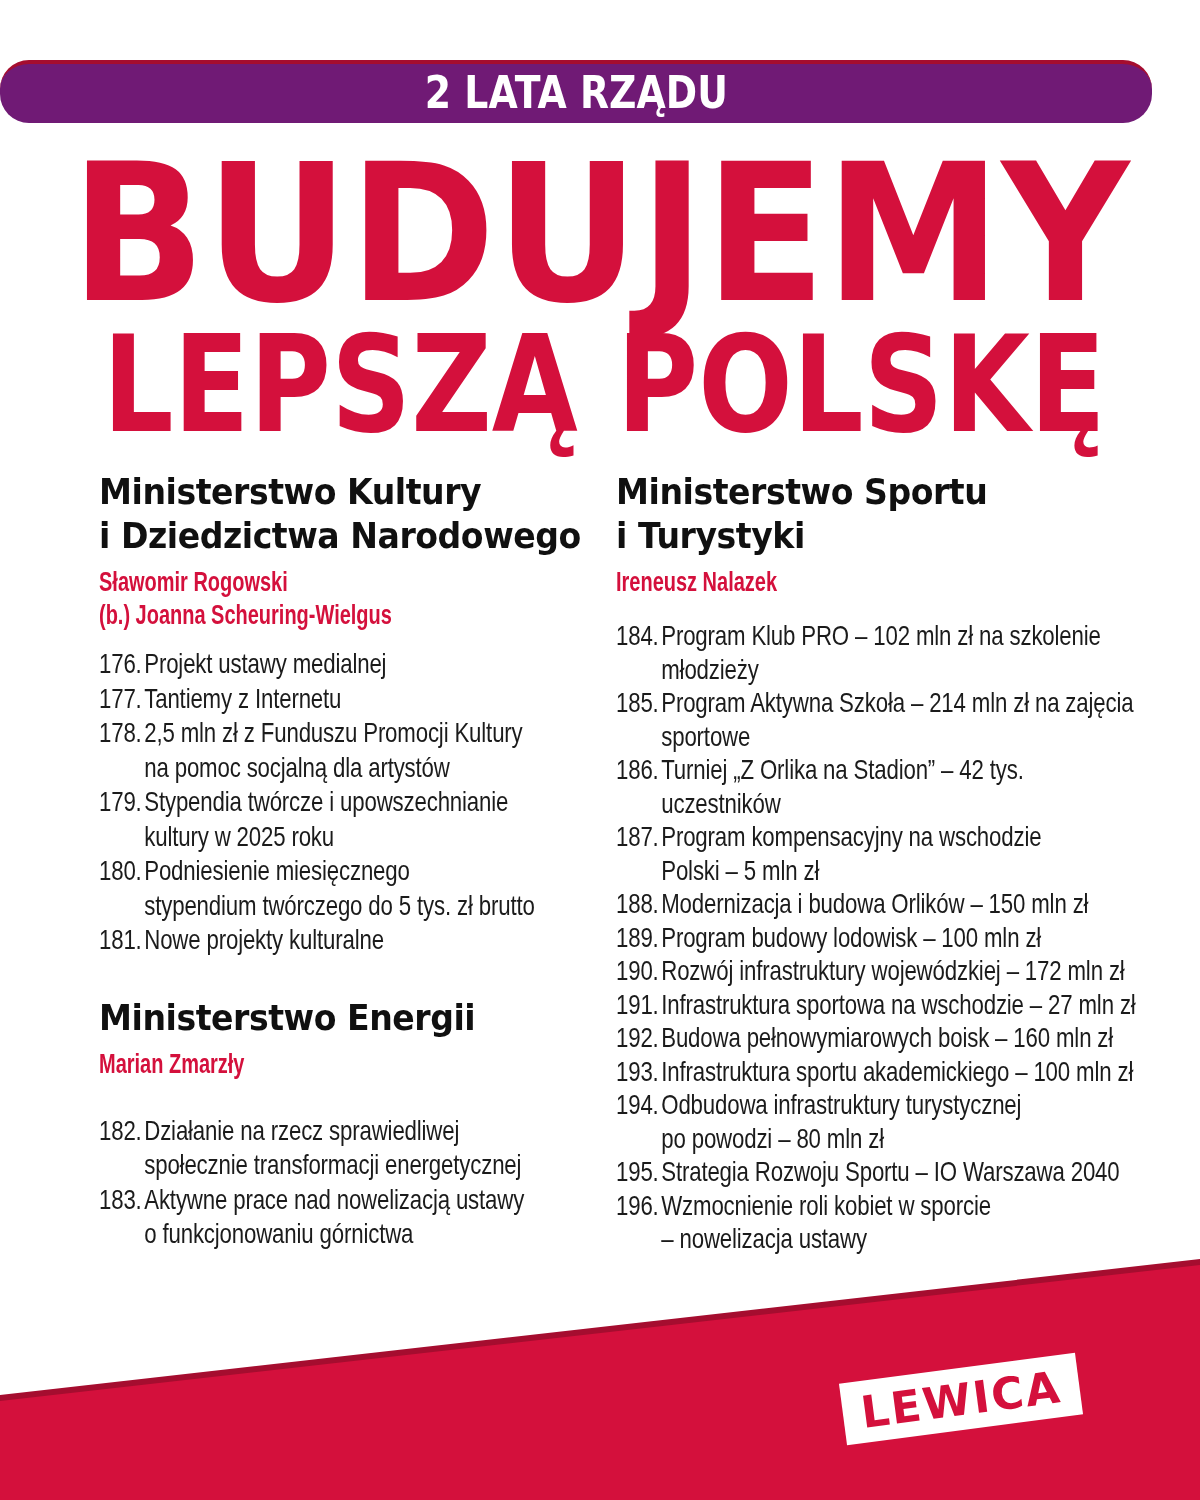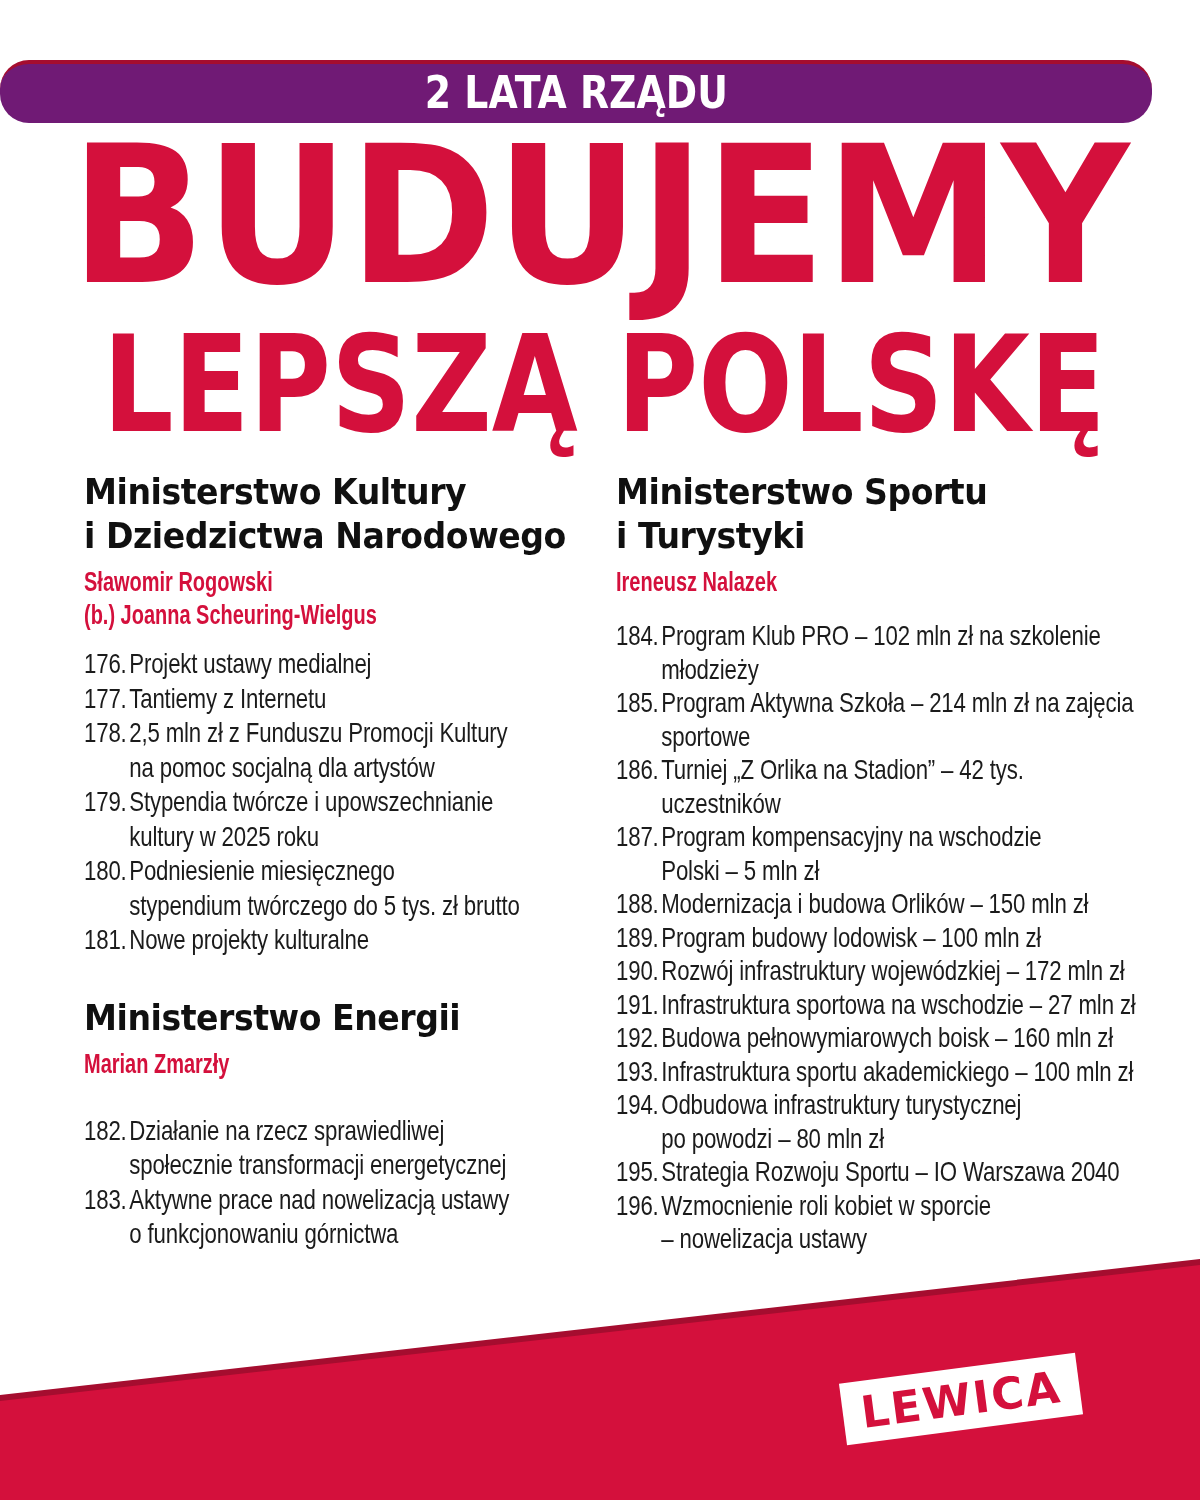--- a/index.html
+++ b/index.html
@@ -23,26 +23,26 @@
     font-size:45px; line-height:57px; color:#ffffff; letter-spacing:0px;
     white-space:nowrap;
   }
 
   
   .title1, .title2 {
     position:absolute; left:0; width:1200px; text-align:center;
     color:#d4103c; font-family:"DejaVu Sans", sans-serif; font-weight:bold;
     white-space:nowrap;
   }
-  .title1 { top:137px; font-size:190px; line-height:160px; }
+  .title1 { top:155px; font-size:190px; line-height:160px; }
   .title2 { top:329px; font-size:134px; line-height:112px;text-decoration:underline; }
 
   
   .col { position:absolute; top:470px; }
-  .col-left  { left:84px;  width:560px; }
+  .col-left  { left:99px;  width:560px; }
   .col-right { left:616px; width:560px; }
 
   .ministry {
     font-family:"DejaVu Sans", sans-serif; font-weight:bold;
     font-size:36px; line-height:44px; color:#101010;
     letter-spacing:-0.5px; white-space:pre-line;
     transform:scaleX(0.92); transform-origin:0 0; width:640px;
   }
   .ministers {
     margin-top:8px;

